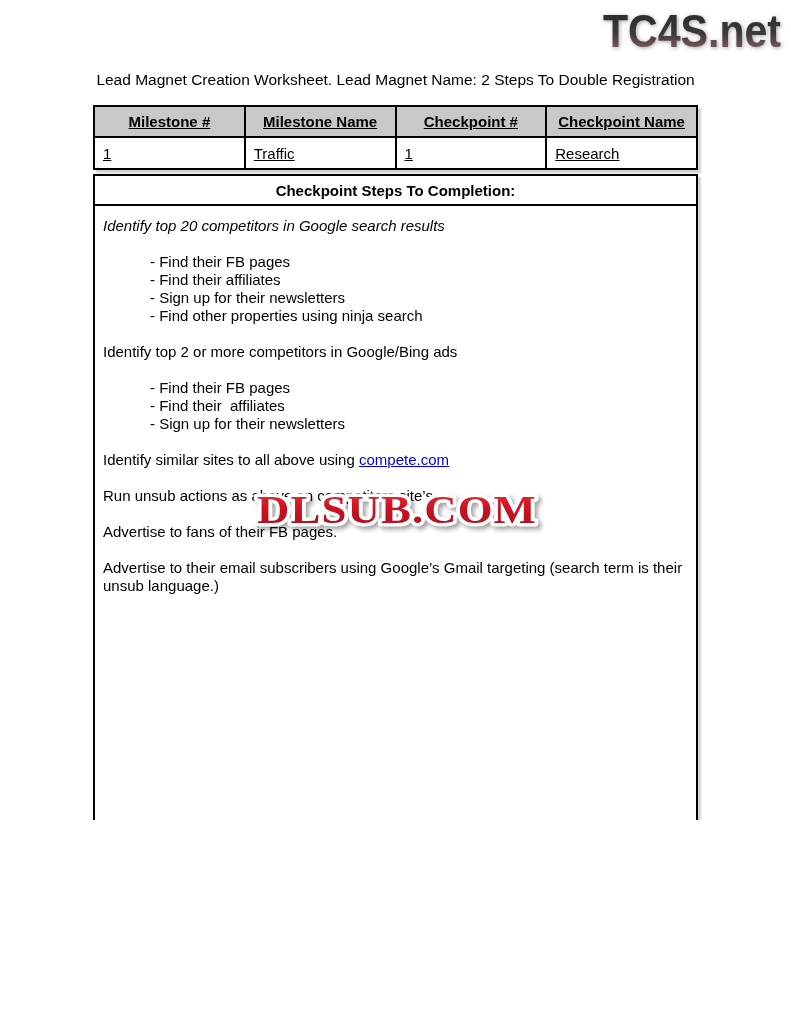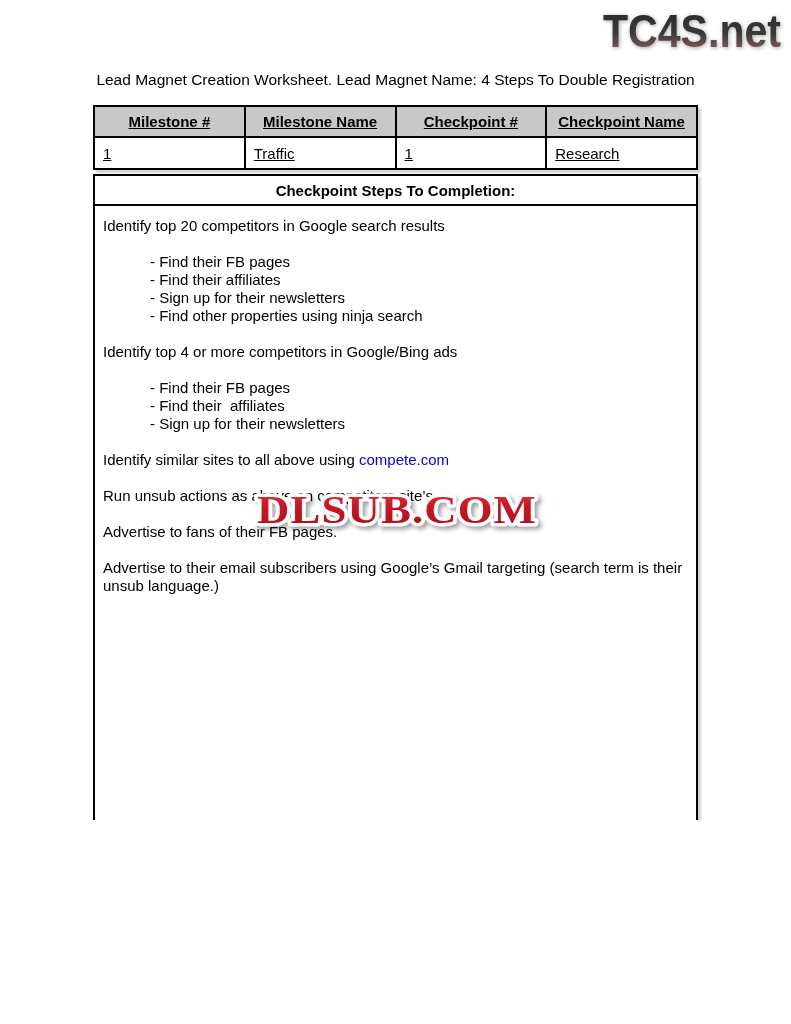--- a/index.html
+++ b/index.html
@@ -46,24 +46,24 @@
   }
   .steps-header {
     border-bottom:2px solid #000; font-weight:bold; font-size:15px;
     padding:6px 8px 5px 8px;
     text-align:center;
   }
   .steps-body {
     padding:11px 8px; font-size:15px; line-height:18px;
   }
   .steps-body p { margin:18px 0 0 0; white-space:pre-wrap; }
-  .steps-body p:first-child { margin-top:0; }
+  .steps-body p:first-child { margin-top:0;font-style:italic; }
   .steps-body .list { margin:18px 0 0 0; }
   .steps-body .list div { padding-left:47px; white-space:pre-wrap; }
-  a.link { color:#0000e6; cursor:pointer; }
+  a.link { color:#0000e6; text-decoration:underline; cursor:pointer; }
 
   
   .wm-center-svg {
     position:absolute; top:482px; left:232px; width:330px; height:54px;
     filter:drop-shadow(3px 3px 2px rgba(0,0,0,0.35));
     z-index:5;
   }
 
   
   .footer-caption {
@@ -89,21 +89,21 @@
     <defs>
       <linearGradient id="logoGrad" x1="0" y1="0" x2="0" y2="1">
         <stop offset="0%" stop-color="#262626"></stop>
         <stop offset="55%" stop-color="#3a3a3a"></stop>
         <stop offset="100%" stop-color="#9c6767"></stop>
       </linearGradient>
     </defs>
     <text x="96" y="45" text-anchor="middle" font-size="47" font-weight="bold" textLength="178" lengthAdjust="spacingAndGlyphs" fill="url(#logoGrad)">TC4S.net</text>
   </svg>
 
-  <div class="doc-title">Lead Magnet Creation Worksheet. Lead Magnet Name: 4 Steps To Double Registration</div>
+  <div class="doc-title">Lead Magnet Creation Worksheet. Lead Magnet Name: 2 Steps To Double Registration</div>
 
   <table class="ms-table">
     <tbody>
         <tr>
       <th>Milestone #</th>
       <th>Milestone Name</th>
       <th>Checkpoint #</th>
       <th>Checkpoint Name</th>
     </tr>
     <tr>
@@ -118,21 +118,21 @@
   <div class="steps-box">
     <div class="steps-header">Checkpoint Steps To Completion:</div>
     <div class="steps-body">
       <p>Identify top 20 competitors in Google search results</p>
       <div class="list">
         <div>- Find their FB pages</div>
         <div>- Find their affiliates</div>
         <div>- Sign up for their newsletters</div>
         <div>- Find other properties using ninja search</div>
       </div>
-      <p>Identify top 4 or more competitors in Google/Bing ads</p>
+      <p>Identify top 2 or more competitors in Google/Bing ads</p>
       <div class="list">
         <div>- Find their FB pages</div>
         <div>- Find their  affiliates</div>
         <div>- Sign up for their newsletters</div>
       </div>
       <p><span>Identify similar sites to all above using </span><a class="link">compete.com</a></p>
       <p>Run unsub actions as above on competitors site’s</p>
       <p>Advertise to fans of their FB pages.</p>
       <p>Advertise to their email subscribers using Google’s Gmail targeting (search term is their unsub language.)</p>
     </div>

